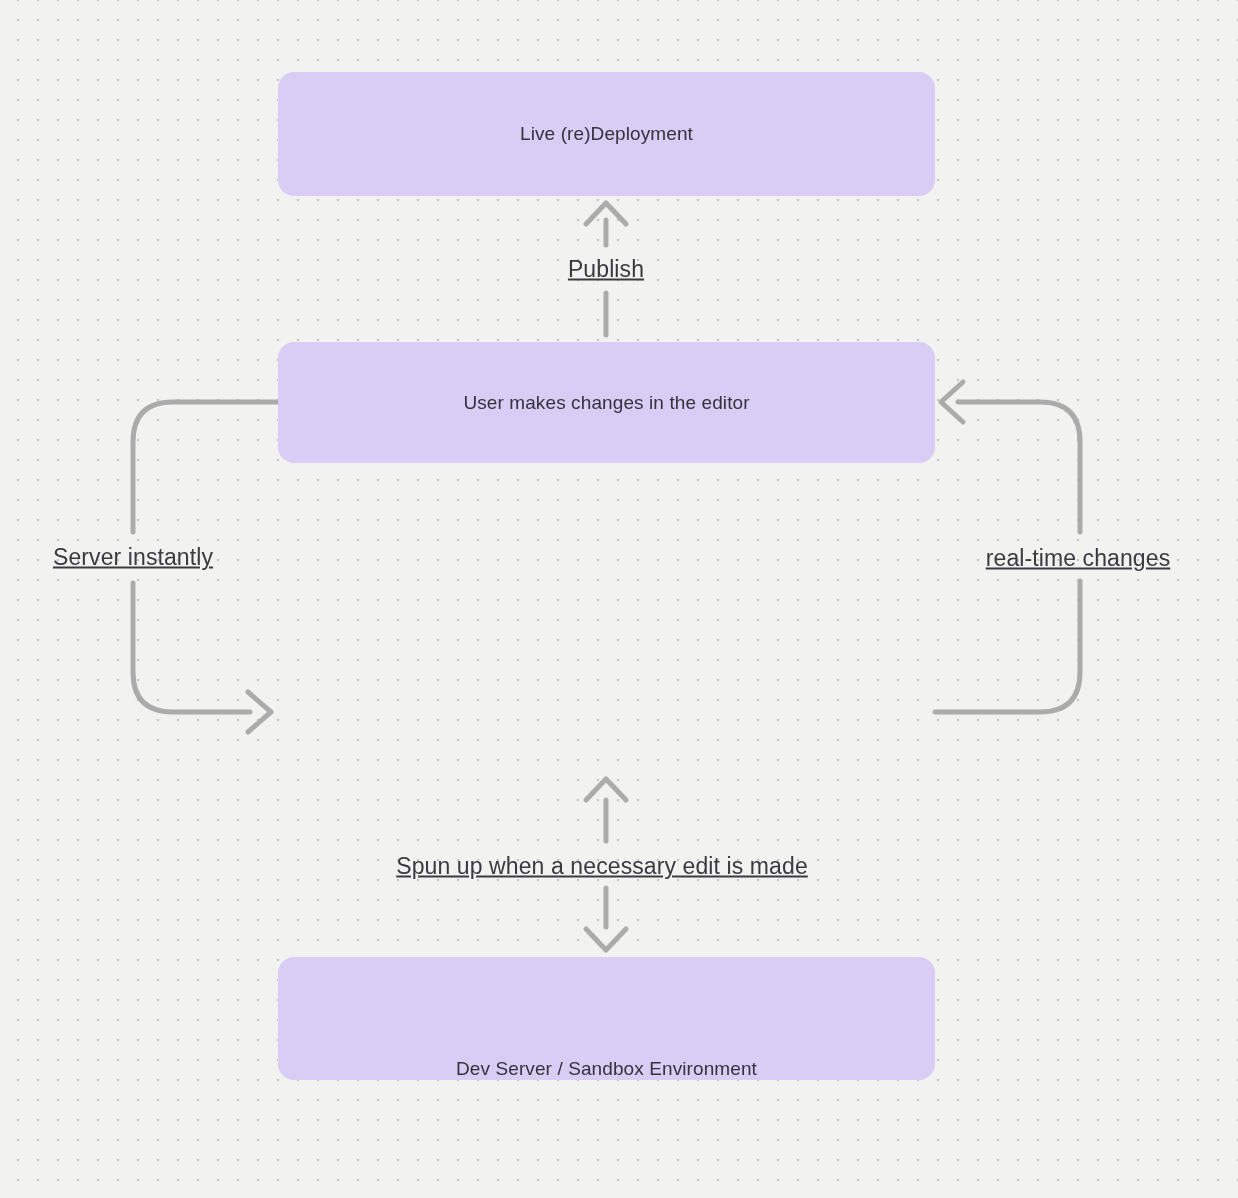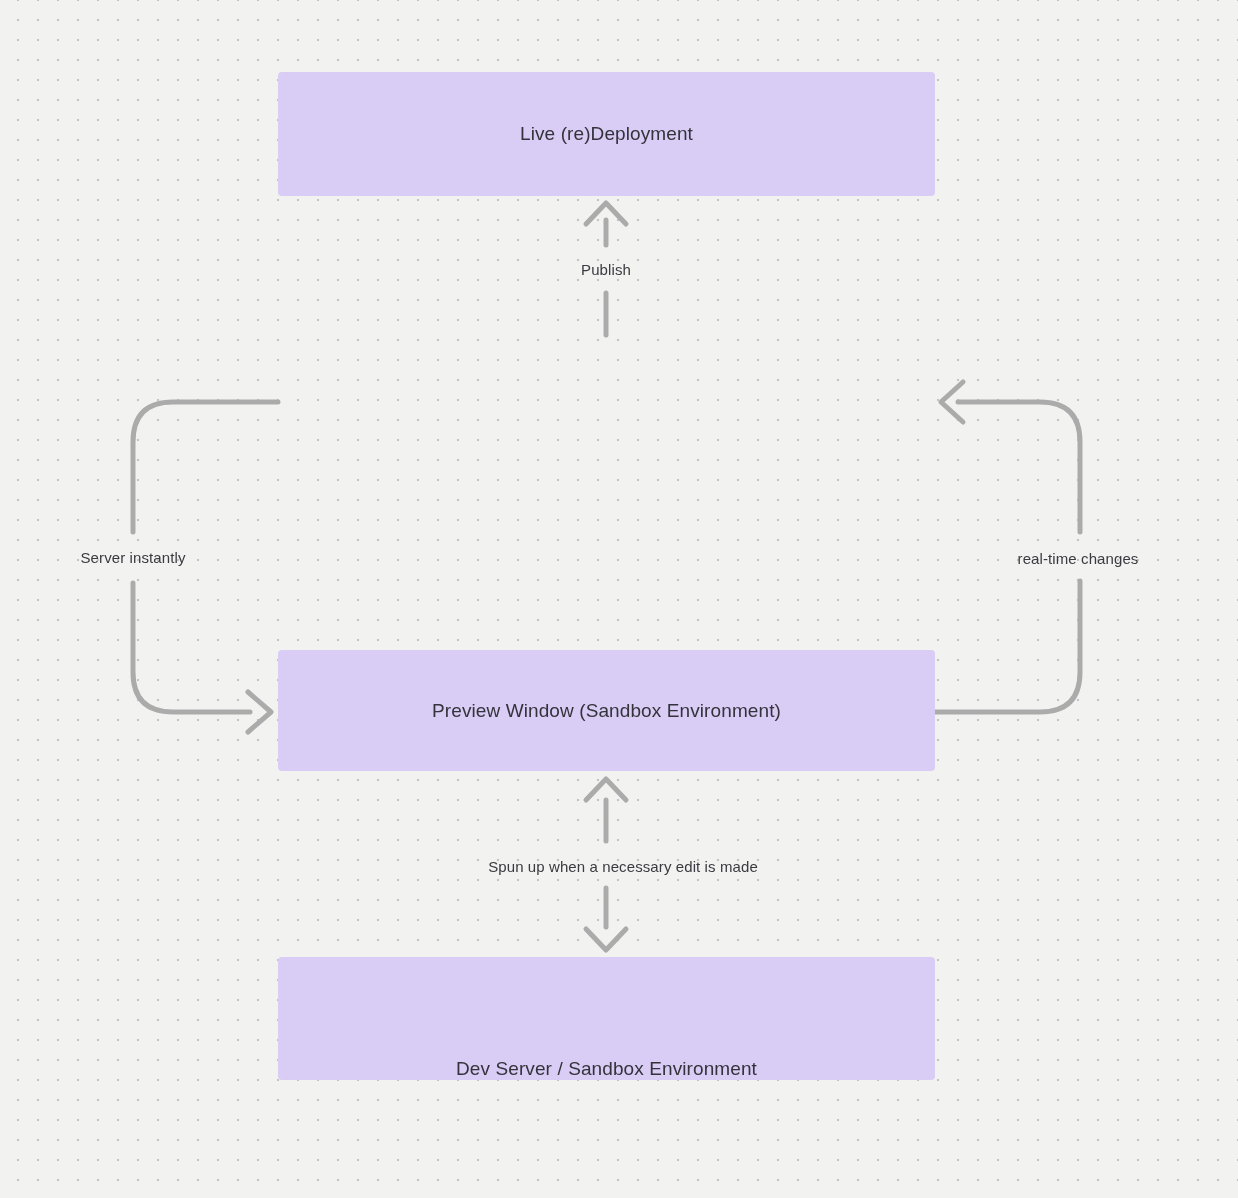--- a/index.html
+++ b/index.html
@@ -30,44 +30,45 @@
     stroke: var(--arrow, #ababab);
     stroke-width: 5;
     stroke-linecap: round;
     stroke-linejoin: round;
   }
   .node {
     position: absolute;
     left: 278px;
     width: 657px;
     background: var(--node-fill, #d9cdf6);
-    border-radius: 4px;
+    border-radius: 16px;
     display: flex;
     align-items: center;
     justify-content: center;
     color: var(--node-text, #34333b);
     font-size: 19px;
     letter-spacing: 0.1px;
   }
   .node-live    { top: 72px;  height: 124px; }
   .node-editor  { top: 342px; height: 121px; }
   .node-preview { top: 650px; height: 121px; }
   .node-dev     { top: 957px; height: 123px; align-items: flex-end; }
   .edge-label {
     position: absolute;
     transform: translate(-50%, -50%);
     white-space: nowrap;
     color: var(--label-text, #3a3a40);
-    font-size: 15px;
+    font-size: 23px;
     letter-spacing: 0.1px;
+    text-decoration: underline;
   }
   .label-publish  { left: 606px;  top: 269px; }
   .label-updates  { left: 133px;  top: 557px; }
   .label-realtime { left: 1078px; top: 558px; }
-  .label-spun     { left: 623px;  top: 866px; }
+  .label-spun     { left: 602px;  top: 866px; }
 </style>
 </head>
 <body>
 
 <div class="canvas">
 
   <svg class="edge-layer" viewBox="0 0 1238 1198" xmlns="http://www.w3.org/2000/svg">
 
     <path d="M 606 335 L 606 293"></path>
     <path d="M 606 245 L 606 220"></path>
@@ -84,24 +85,24 @@
     <path d="M 606 841 L 606 800"></path>
     <path d="M 586 800 L 606 779 L 626 800"></path>
     <path d="M 606 888 L 606 927"></path>
     <path d="M 586 929 L 606 950 L 626 929"></path>
   </svg>
 
   <div class="node node-live">
     <span>Live (re)Deployment</span>
   </div>
 
+  <div class="node node-editor">
+    <span>User makes changes in the editor</span>
+  </div>
 
-  <div class="node node-preview">
-    <span>Preview Window (Sandbox Environment)</span>
-  </div>
 
   <div class="node node-dev">
     <span>Dev Server / Sandbox Environment</span>
   </div>
 
   <div class="edge-label label-publish">Publish</div>
 
   <div class="edge-label label-updates">Server instantly</div>
 
   <div class="edge-label label-realtime">real-time changes</div>

